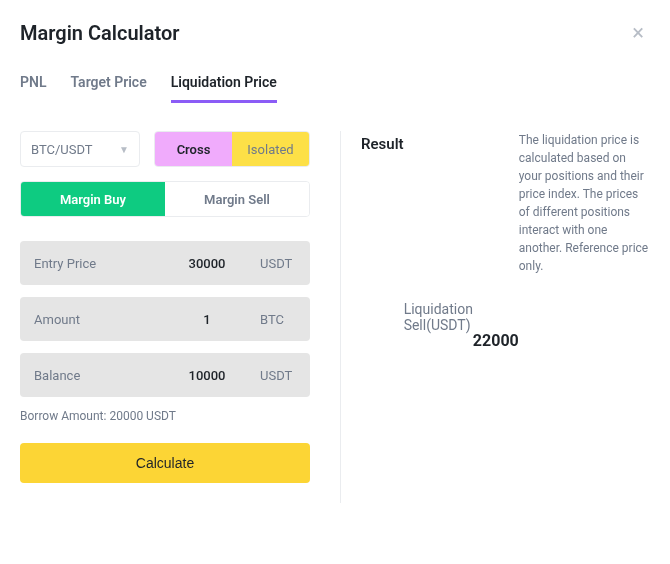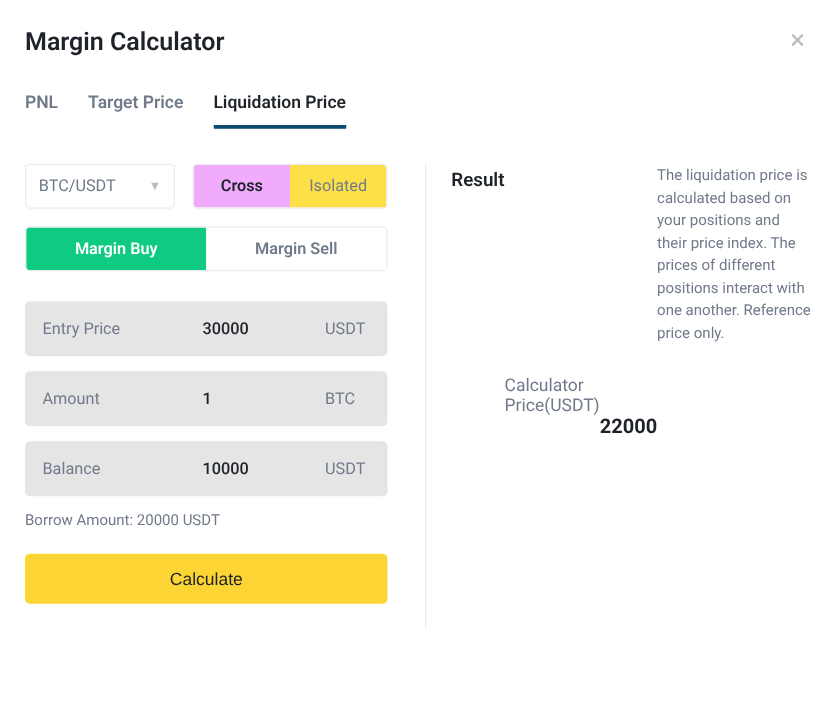--- a/index.html
+++ b/index.html
@@ -40,21 +40,21 @@
   .tab {
     font-size: 14px;
     font-weight: 600;
     color: #707a8a;
     padding-bottom: 10px;
     cursor: pointer;
     border-bottom: 3px solid transparent;
   }
   .tab.active {
     color: #1e2329;
-    border-bottom: 3px solid #0c4a6e;
+    border-bottom: 3px solid #8b5cf6;
   }
   .body {
     display: flex;
   }
   .left {
     width: 320px;
     padding-right: 30px;
     display: flex;
     flex-direction: column;
   }
@@ -144,21 +144,21 @@
     margin-bottom: 12px;
     font-size: 13px;
   }
   .field-label {
     color: #707a8a;
     flex: 1;
   }
   .field-value {
     color: #1e2329;
     font-weight: 500;
-    text-align: left;
+    text-align: center;
     background: transparent;
     border: none;
     outline: none;
     font-size: 13px;
     font-family: inherit;
     width: 90px;
   }
   .field-unit {
     color: #707a8a;
     margin-left: 8px;
@@ -262,21 +262,21 @@
 
       <div class="spacer"></div>
 
       <button class="calc-btn">Calculate</button>
 
     </div>
 
     <div class="right">
       <div class="result-title">Result</div>
       <div class="result-row">
-        <span class="result-label">Calculator Price(USDT)</span>
+        <span class="result-label">Liquidation Sell(USDT)</span>
         <span class="result-value">22000</span>
       </div>
       <div class="spacer"></div>
       <div class="disclaimer">The liquidation price is calculated based on your positions and their price index. The prices of different positions interact with one another. Reference price only.</div>
     </div>
 
   </div>
 
 </div>
 

